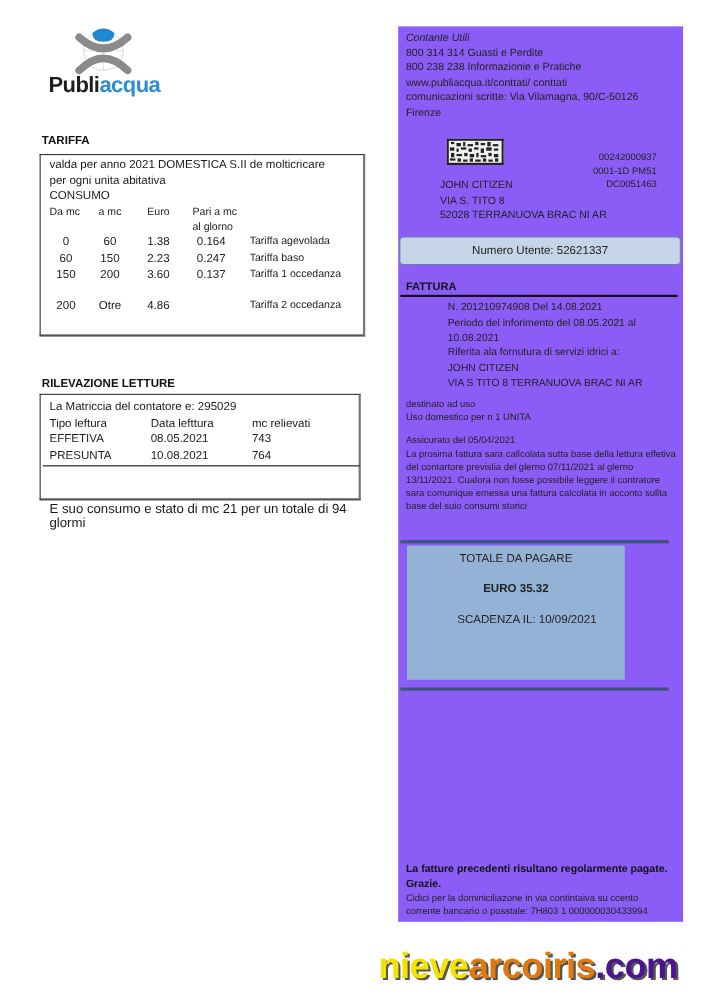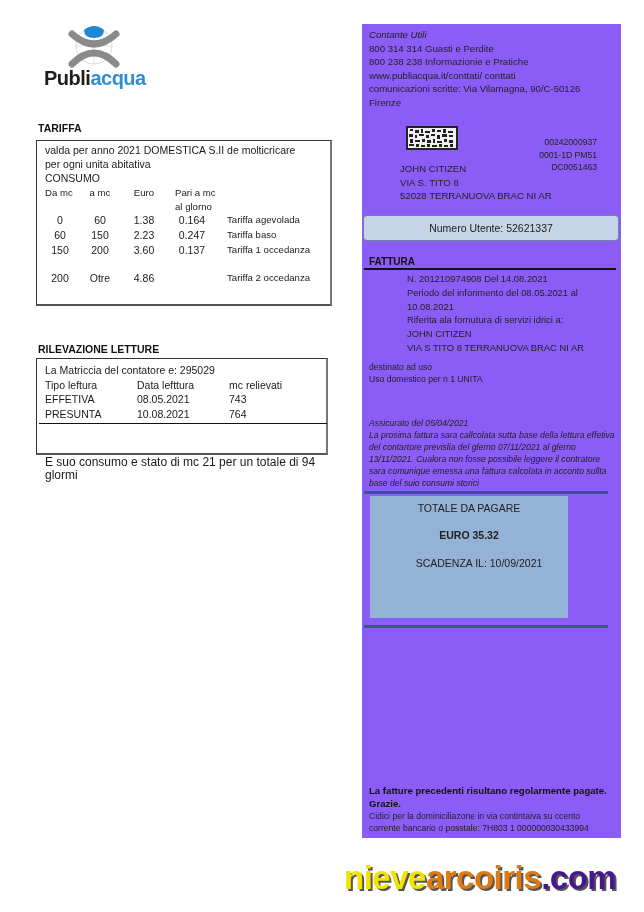--- a/index.html
+++ b/index.html
@@ -76,21 +76,21 @@
       position: absolute; left: 1px; top: 191px; width: 256px; height: 26px;
       background: #c5d4e7; border: 1px solid #6d84a6; border-radius: 4px;
       text-align: center; font-size: 10.5px; line-height: 24px; color: #222;
     }
 
     .fattura-title { position: absolute; left: 7px; top: 232px; font-size: 10px; font-weight: bold; color: #111; }
     .fattura-rule { position: absolute; left: 2px; top: 244px; width: 252px; height: 2px; background: #111; }
     .fattura-body { position: absolute; left: 7px; top: 248px; font-size: 9.4px; line-height: 13.8px; color: #222; margin-left: 38px; }
 
     .uso { position: absolute; left: 7px; top: 337px; font-size: 8.6px; line-height: 12px; color: #222; }
-    .notice { position: absolute; left: 7px; top: 393px; width: 248px; font-size: 8.6px; line-height: 12px; color: #222; font-style: italic; }
+    .notice { position: absolute; left: 7px; top: 370px; width: 248px; font-size: 8.6px; line-height: 12px; color: #222; }
 
     .pay-rule { position: absolute; left: 2px; width: 244px; height: 3px; background: #3d5580; }
     .pay-box {
       position: absolute; left: 8px; top: 472px; width: 198px; height: 122px;
       background: #94b2d6; text-align: center; color: #222;
     }
     .pay-label { position: absolute; left: 0; right: 0; top: 6px; font-size: 10.5px; }
     .pay-amount { position: absolute; left: 0; right: 0; top: 33px; font-size: 10.5px; font-weight: bold; }
     .pay-due { position: absolute; left: 0; right: 0; top: 61px; font-size: 10.5px; padding-left: 20px; }
 

